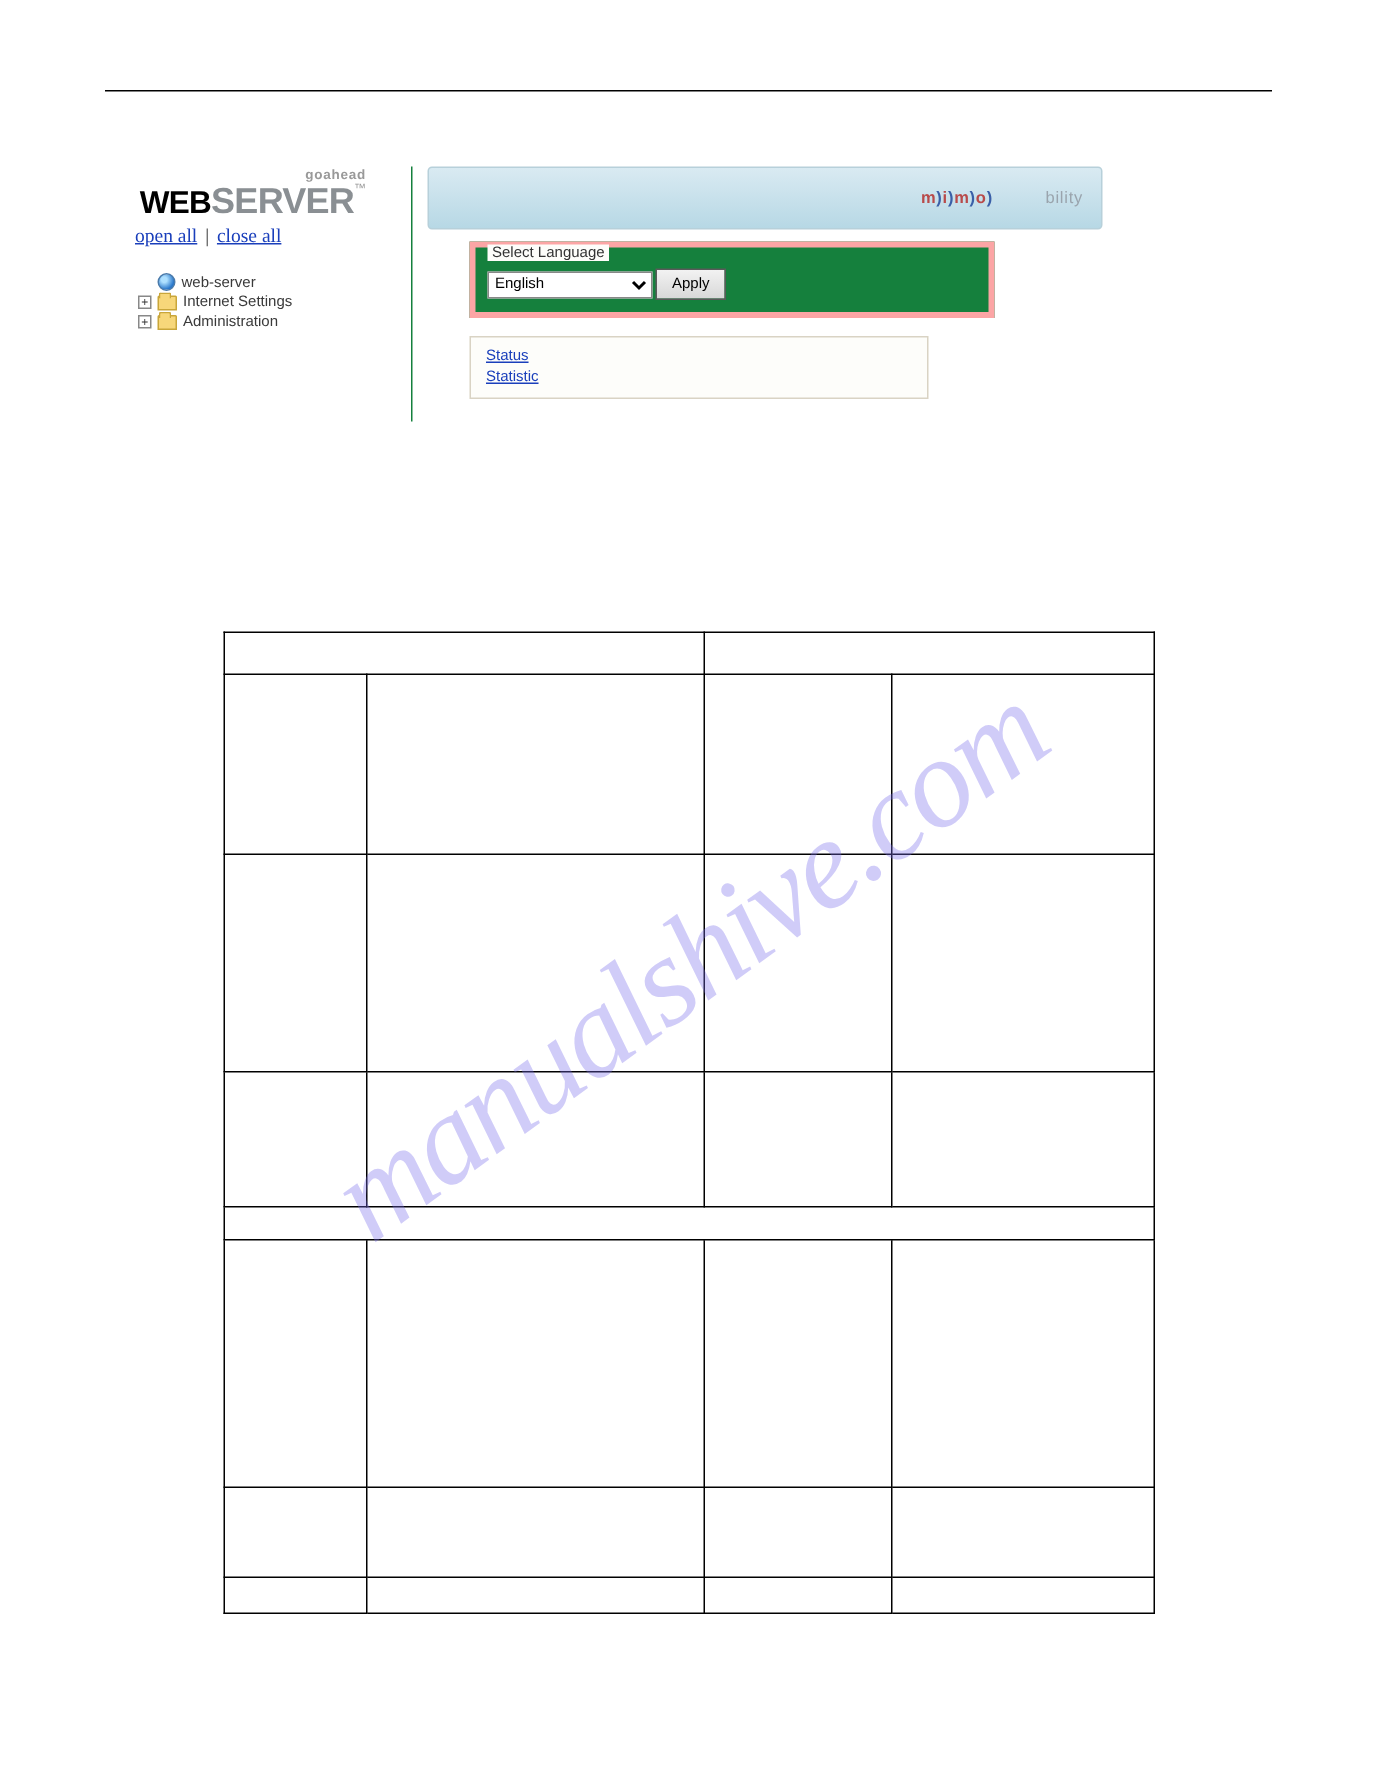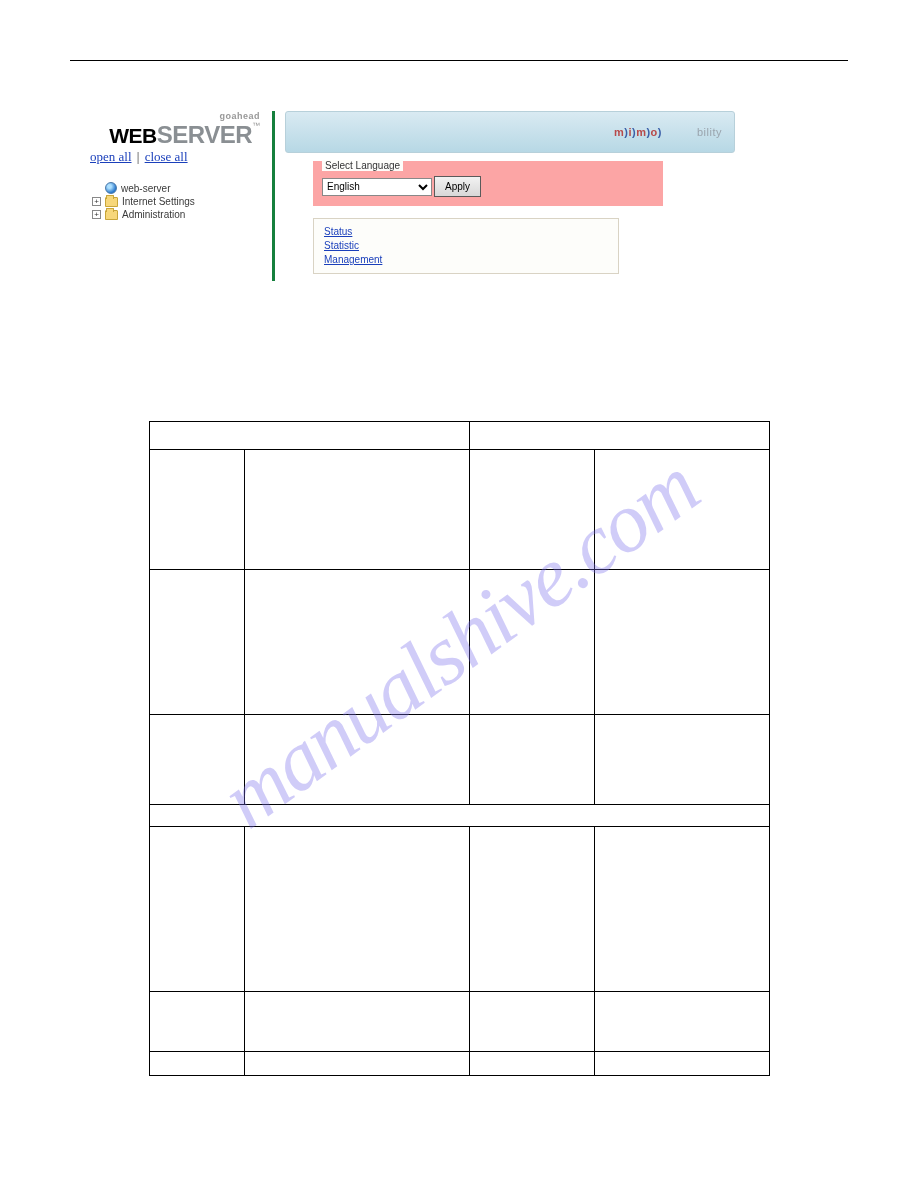--- a/index.html
+++ b/index.html
@@ -26,22 +26,22 @@
     position: relative;
     width: 660px;
     height: 170px;
     margin-left: 20px;
   }
   .shot-left {
     position: absolute;
     left: 0; top: 0;
     width: 185px;
     height: 170px;
-    border-right: 3px solid #15803d;
-    padding-right: 4px;
+    border-right: 1px solid #15803d;
+    padding-right: 22px;
   }
   .logo {
     text-align: right;
     padding-right: 8px;
   }
   .logo-go { font-size: 9px; color: #999; letter-spacing: 0.5px; font-weight: bold; }
   .logo-web { font-size: 21px; font-weight: 900; color: #000; letter-spacing: -0.5px; }
   .logo-srv { font-size: 24px; font-weight: 700; color: #8a8f93; letter-spacing: -0.5px; }
   .logo-tm  { font-size: 8px; color: #999; vertical-align: top; }
   .tree-links {
@@ -113,22 +113,22 @@
     font-weight: bold;
     letter-spacing: 0.5px;
   }
   .mimo .r   { color: #b84a4a; }
   .mimo .b   { color: #3a5fa8; }
   .mimo .txt { color: #9aa4ad; font-weight: normal; margin-left: 3px; padding-left: 32px; }
   .lang-box {
     margin-top: 8px;
     margin-left: 28px;
     width: 350px;
-    border: 1px solid #fca5a5;
-    background: #fca5a5;
+    border: 4px solid #fca5a5;
+    background: #15803d;
     padding: 4px 8px 8px 8px;
   }
   .lang-legend {
     font-size: 10px;
     color: #333;
     background: #fdfdfa;
     position: relative;
     top: -11px;
     padding: 0 3px;
     display: inline-block;
@@ -252,21 +252,20 @@
           <select>
             <option>English</option>
           </select>
           <button class="apply-btn">Apply</button>
         </div>
       </div>
 
       <div class="links-box">
         <a>Status</a>
         <a>Statistic</a>
-        <a>Management</a>
       </div>
     </div>
   </div>
 
   <table class="big-table">
     <colgroup>
       <col class="col1">
         <col class="col2">
         <col class="col3">
         <col class="col4">

